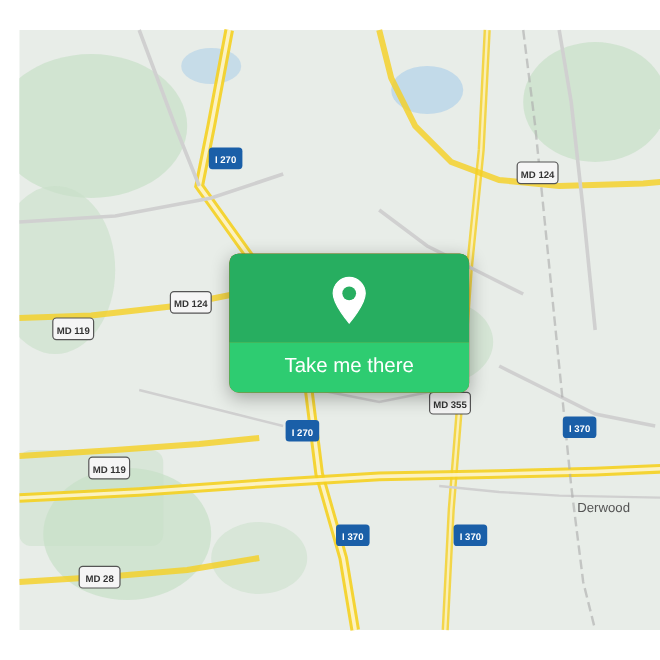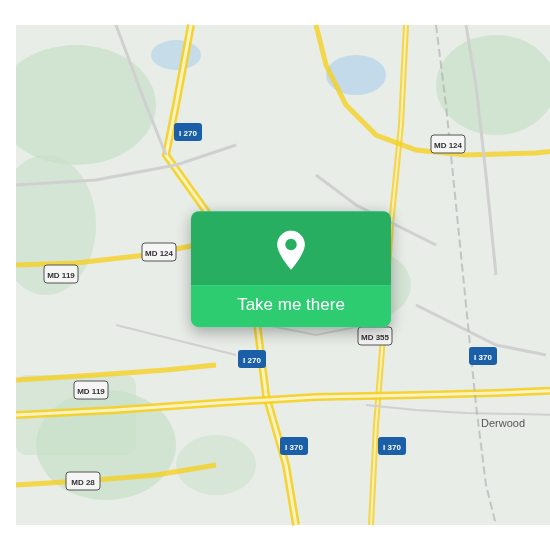--- a/index.html
+++ b/index.html
@@ -77,21 +77,21 @@
       color: #333;
       letter-spacing: -0.5px;
     }
 
     
     #take-me-there-card {
       position: absolute;
       left: 50%;
       top: 50%;
       transform: translate(-50%, -55%);
-      background: #5eead4;
+      background: #a16207;
       border-radius: 8px;
       width: 200px;
       overflow: hidden;
       box-shadow: 0 4px 15px rgba(0,0,0,0.3);
     }
 
     #card-icon-area {
       background: #27ae60;
       display: flex;
       justify-content: center;

